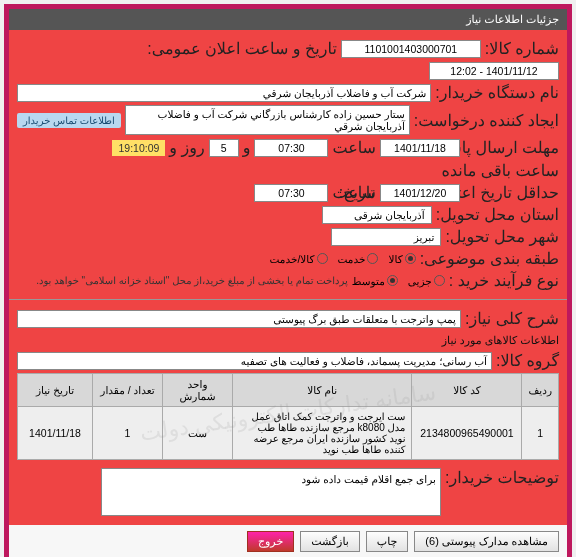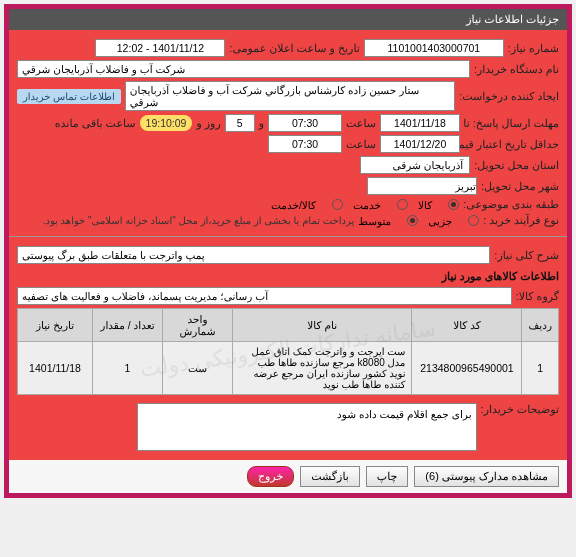--- a/index.html
+++ b/index.html
@@ -1,53 +1,53 @@
 <!DOCTYPE html>
 <html dir="rtl" lang="fa"><head>
 <meta charset="utf-8">
 <style>
 * { box-sizing: border-box; margin: 0; padding: 0; }
 body { font-family: Tahoma, Arial, sans-serif; font-size: 11px; background: #f0f0f0; width: 576px; direction: rtl; }
 .panel { border: 5px solid #be185d; margin: 4px; background: #ef4444; }
 .panel-header { background: #555; color: #fff; padding: 4px 8px; font-size: 11px; text-align: right; }
 .panel-body { padding: 6px 8px; }
 .row { display: flex; align-items: center; margin: 3px 0; gap: 4px; flex-wrap: wrap; }
-.lbl { font-size: 11px; color: #222; white-space: nowrap; }
+.lbl { font-size: 16px; color: #222; white-space: nowrap; }
 .fld { border: 1px solid #888; background: #fff; padding: 2px 4px; font-size: 10.5px; min-height: 18px; display: inline-block; text-align: center; }
-.fld-wide { flex: 1; min-width: 120px; text-align: left; }
+.fld-wide { flex: 1; min-width: 120px; text-align: right; }
 .fld-sm { width: 80px; }
 .fld-xs { width: 74px; }
 .badge { background: #b8d8f0; color: #1a4d73; padding: 2px 6px; font-size: 10px; border-radius: 2px; }
-.badge-yellow { background: #ffe066; color: #333; padding: 2px 6px; font-size: 10.5px; border-radius: 8px; }
+.badge-yellow { background: #ffe066; color: #333; padding: 2px 6px; font-size: 10.5px; }
 .radio-group { display: inline-flex; gap: 10px; align-items: center; }
-.radio-item { display: inline-flex; align-items: center; gap: 16px; font-size: 10.5px; }
+.radio-item { display: inline-flex; align-items: center; gap: 2px; font-size: 10.5px; }
 .radio-dot { width: 11px; height: 11px; border: 1px solid #555; border-radius: 50%; display: inline-flex; align-items: center; justify-content: center; }
 .radio-dot.sel::after { content: ""; width: 5px; height: 5px; background: #333; border-radius: 50%; }
-.section-title { font-weight: bold; font-size: 11px; margin: 6px 0 4px; color: #111; }
+.section-title { font-weight: normal; font-size: 11px; margin: 6px 0 4px; color: #111; }
 table { width: 100%; border-collapse: collapse; font-size: 10.5px; }
 th, td { border: 1px solid #aaa; padding: 4px 6px; text-align: center; }
 th { background: #d8d8d8; font-weight: normal; }
 tbody tr { background: #eee; }
 .textarea { border: 1px solid #888; width: 340px; height: 48px; padding: 4px; font-size: 10.5px; text-align: right; resize: none; font-family: inherit; }
 .footer { display: flex; gap: 6px; padding: 6px 8px; justify-content: flex-start; background: #f7f7f7; }
 .btn { border: 1px solid #888; background: linear-gradient(#fdfdfd,#e2e2e2); padding: 3px 10px; font-size: 11px; cursor: pointer; font-family: inherit; }
-.btn-red { background: linear-gradient(#f2a,#c0392b); color: #fff; border-color: #a03020; border-radius: 9px; }
+.btn-red { background: linear-gradient(#f2a,#c0392b); color: #fff; border-color: #a03020; }
 .note { font-size: 10px; color: #333; }
 .watermark { position: relative; }
 .watermark::after { content: "سامانه تدارکات الکترونیکی دولت"; position: absolute; top: 50%; left: 50%; transform: translate(-50%,-50%) rotate(-8deg); font-size: 22px; color: rgba(150,150,150,0.18); pointer-events: none; white-space: nowrap; }
 </style>
 </head>
 <body>
 
 <div class="panel">
   <div class="panel-header">جزئیات اطلاعات نیاز</div>
   <div class="panel-body">
 
     <div class="row">
-      <span class="lbl">شماره نیاز:</span>
+      <span class="lbl">شماره کالا:</span>
       <span class="fld" style="width:140px">1101001403000701</span>
       <span class="lbl">تاریخ و ساعت اعلان عمومی:</span>
       <span class="fld" style="width:130px">1401/11/12 - 12:02</span>
     </div>
 
     <div class="row">
       <span class="lbl">نام دستگاه خریدار:</span>
       <span class="fld fld-wide">شرکت آب و فاضلاب آذربايجان شرقي</span>
     </div>
 
@@ -76,21 +76,21 @@
       <span class="fld fld-xs">07:30</span>
     </div>
 
     <div class="row">
       <span class="lbl">استان محل تحویل:</span>
       <span class="fld" style="width:110px;text-align:right;padding-right:6px">آذربایجان شرقی</span>
     </div>
 
     <div class="row">
       <span class="lbl">شهر محل تحویل:</span>
-      <span class="fld" style="width:110px;text-align:right;padding-right:0">تبریز</span>
+      <span class="fld" style="width:110px;text-align:right;padding-right:6px">تبریز</span>
     </div>
 
     <div class="row">
       <span class="lbl">طبقه بندی موضوعی:</span>
       <span class="radio-group">
         <span class="radio-item">
             <span class="radio-dot sel"></span>
             <span>کالا</span>
           </span>
         <span class="radio-item">

